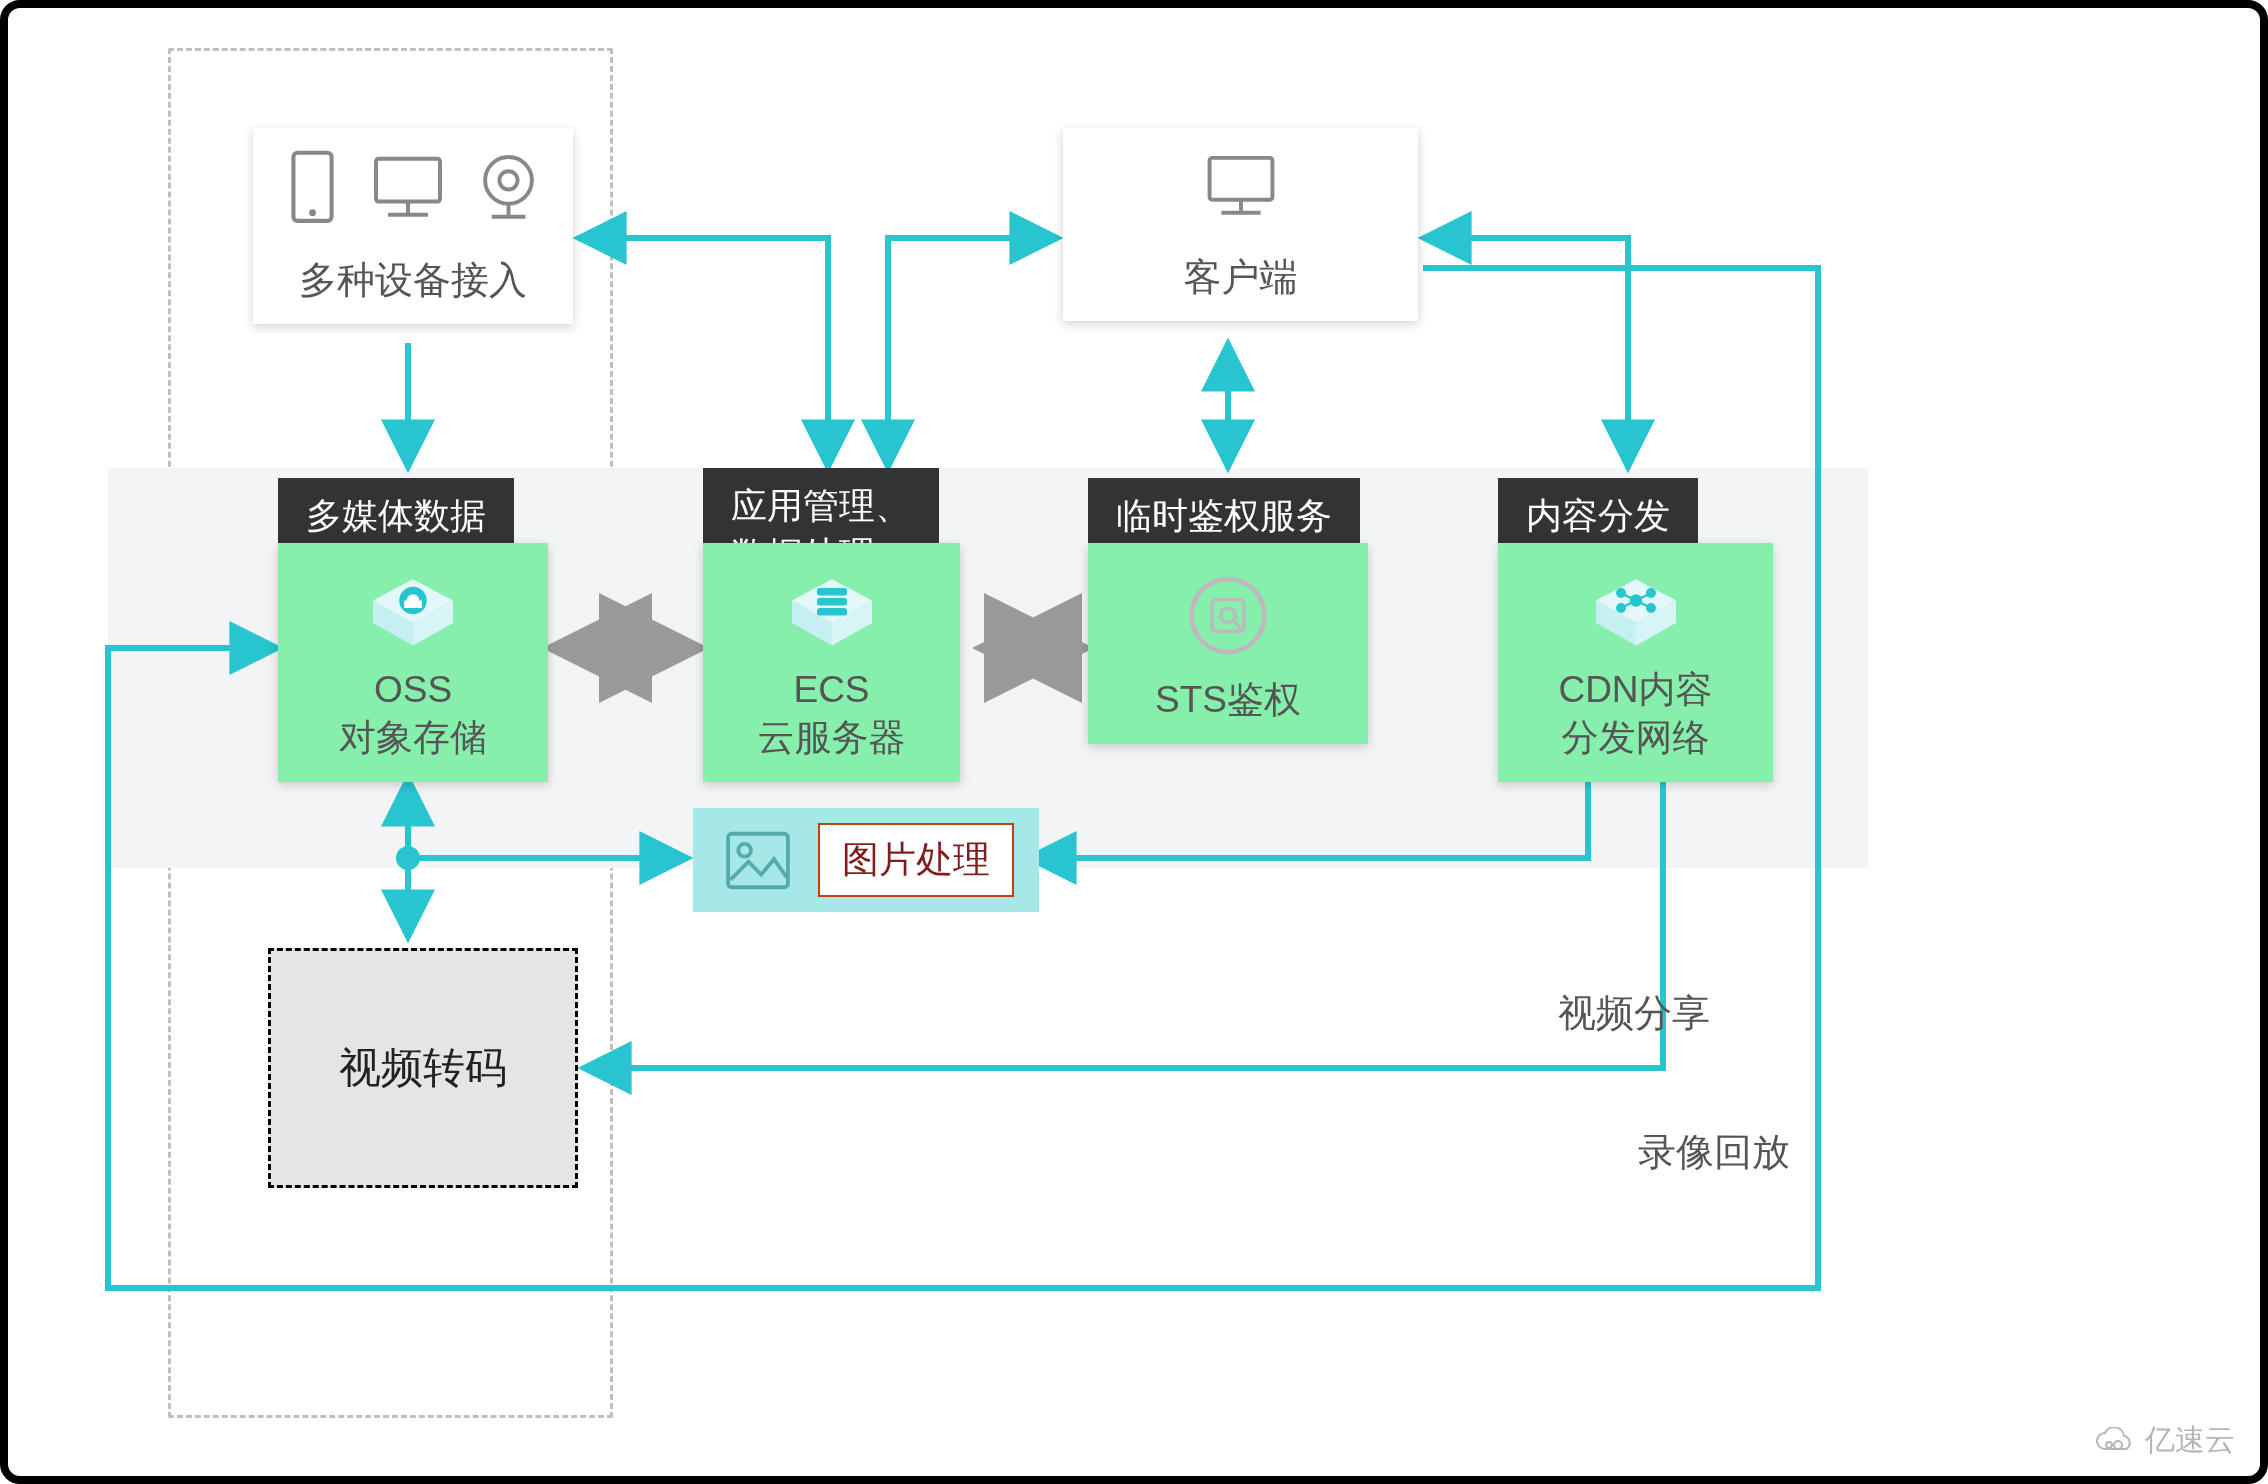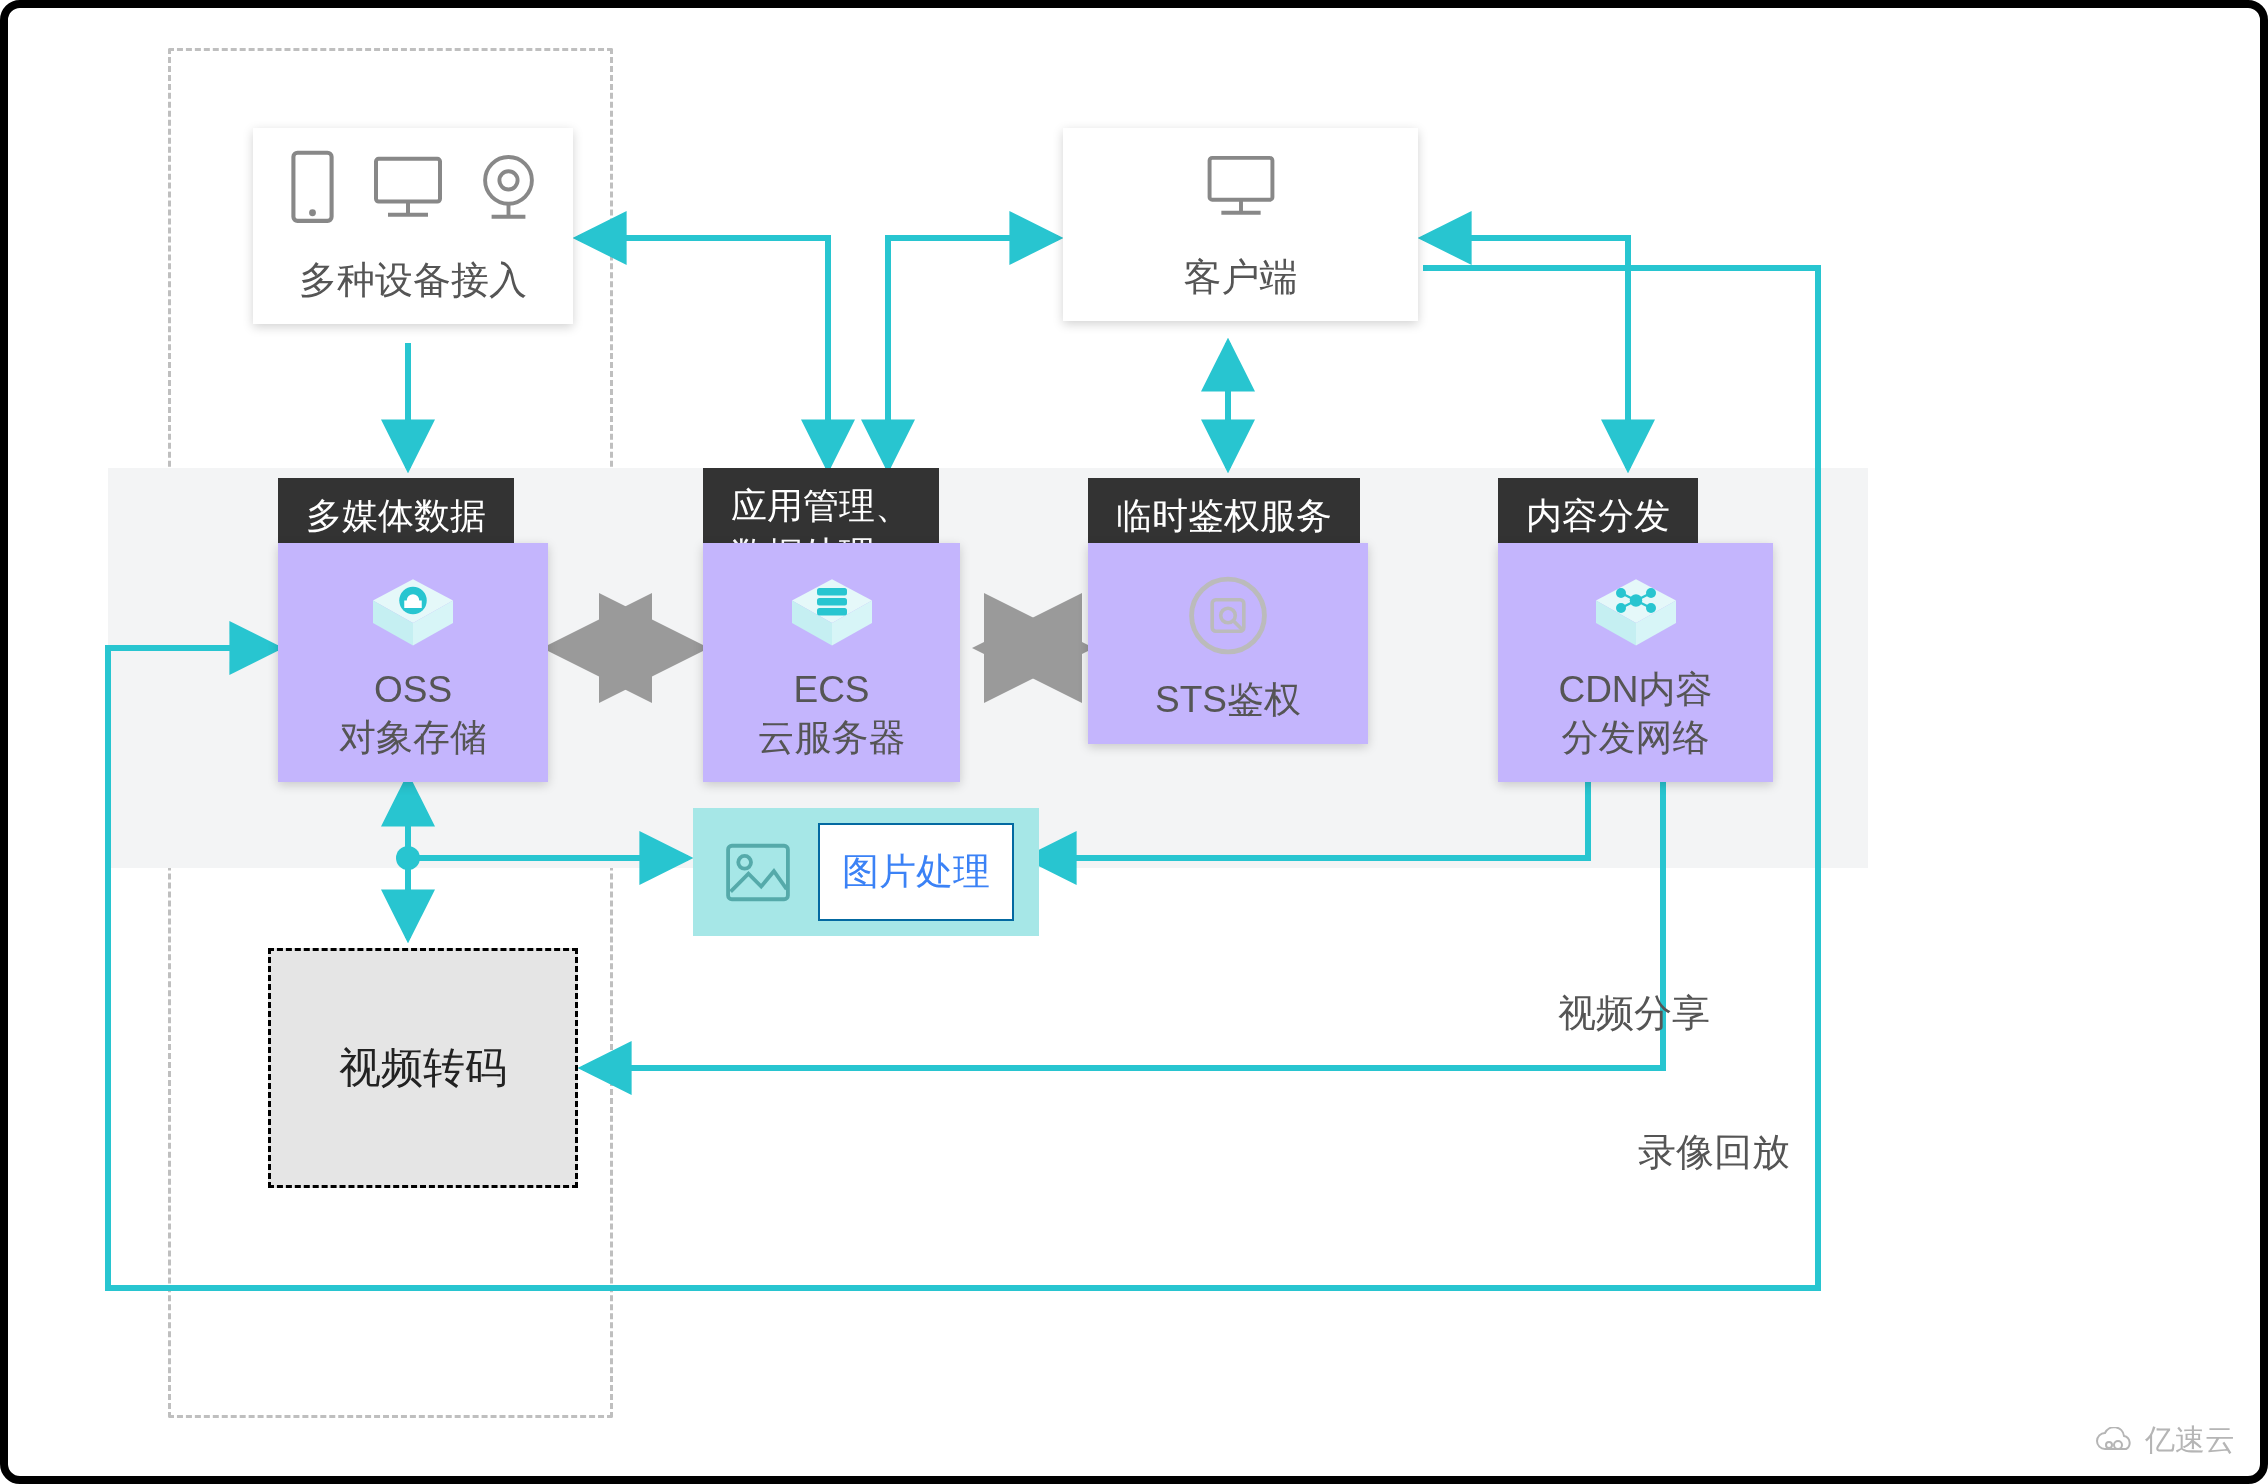--- a/index.html
+++ b/index.html
@@ -61,21 +61,21 @@
 .dark-tab {
   position: absolute;
   background: #333;
   color: #fff;
   font-size: 36px;
   padding: 14px 28px;
   line-height: 1.35;
 }
 .svc-card {
   position: absolute;
-  background: #c4b5fd;
+  background: #86efac;
   box-shadow: 0 3px 10px rgba(0,0,0,0.18);
 }
 .svc-icon-wrap {
   display:flex;
   align-items:center;
   justify-content:center;
   padding-top:30px;
   padding-bottom: 10px;
 }
 .svc-caption {
@@ -96,24 +96,24 @@
 .imgproc-box {
   position:absolute;
   background:#a6e7e7;
   display:flex;
   align-items:center;
   gap: 25px;
   padding: 15px 25px 15px 30px;
 }
 .imgproc-label {
   background:#fff;
-  border: 2px solid #0369a1;
+  border: 2px solid #c2410c;
   font-size: 37px;
-  color:#3b82f6;
-  padding: 22px 22px;
+  color:#7f1d1d;
+  padding: 10px 22px;
 }
 .note {
   position:absolute;
   font-size: 38px;
   color:#555;
 }
 .watermark {
   position:absolute;
   right: 25px;
   bottom: 15px;

